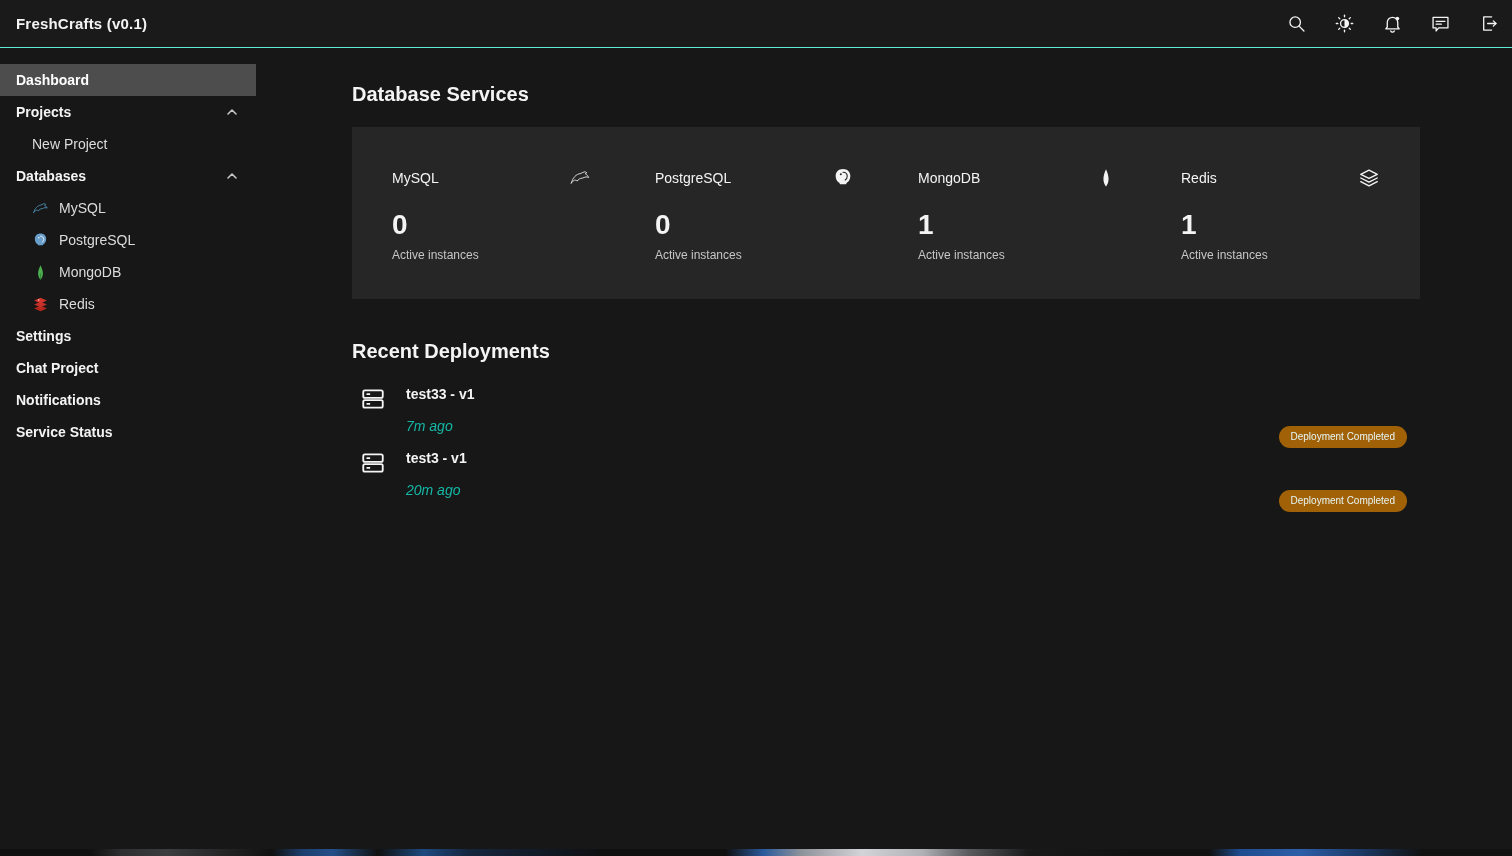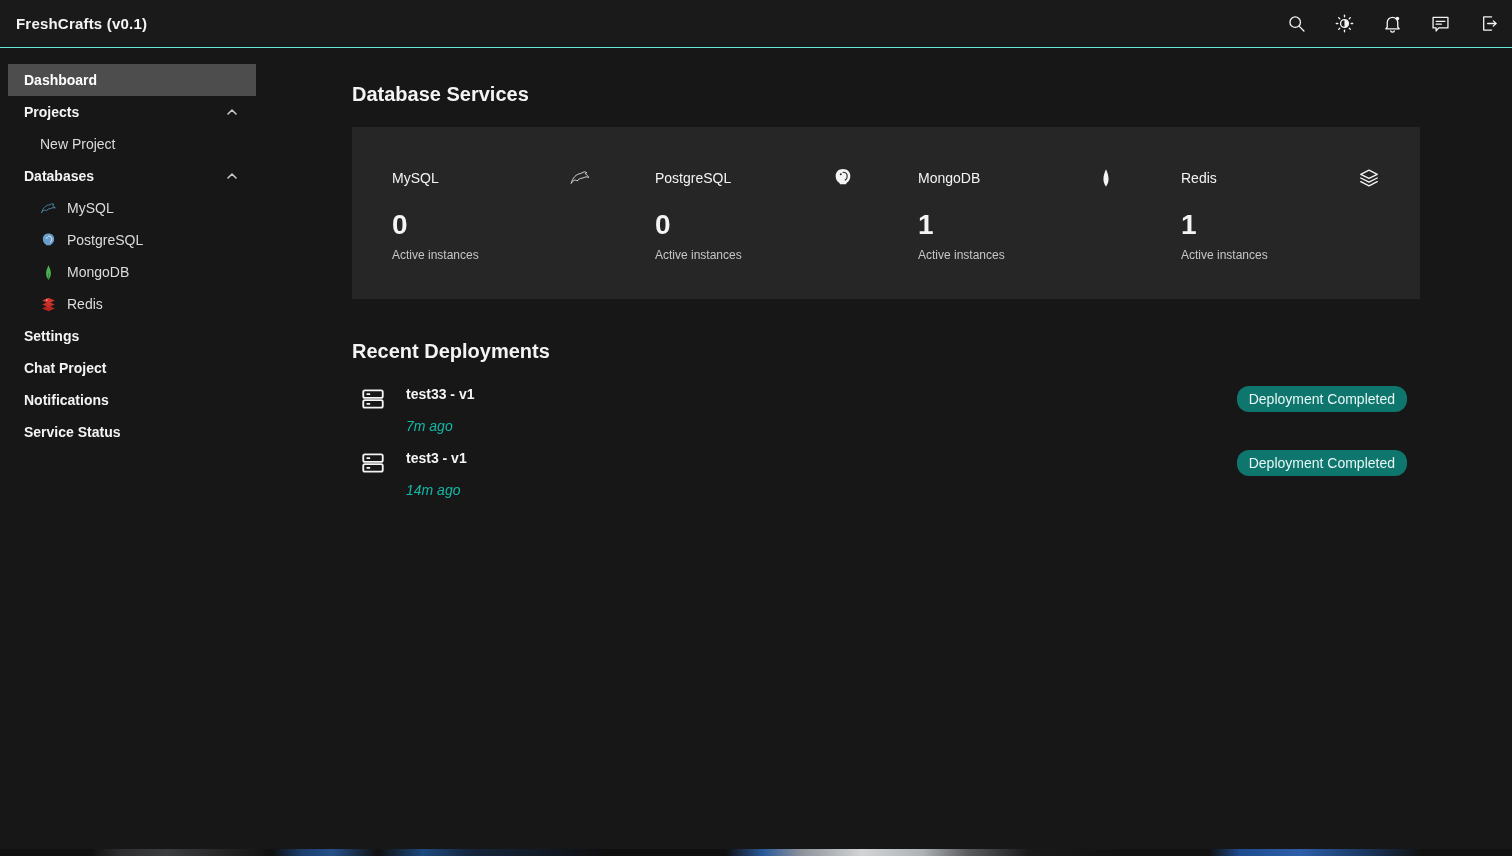--- a/index.html
+++ b/index.html
@@ -31,21 +31,20 @@
 
   
   .layout { display:flex; height:801px; }
 
   
   .sidebar { width:256px; flex:0 0 256px; padding-top:16px; }
   .side-item {
     height:32px; display:flex; align-items:center;
     padding:16px 16px; font-size:14px; color:#e2e2e2; cursor:pointer;
     white-space:nowrap;
-    margin-left:8px;
   }
   .side-item.section { font-weight:600; color:#f4f4f4; justify-content:space-between; }
   .side-item.plain   { font-weight:600; color:#f4f4f4; }
   .side-item.active  { background:#4d4d4d; font-weight:600; color:#ffffff; }
   .side-item.sub { padding-left:32px; color:#dcdcdc; }
   .side-item.db  { padding-left:32px; color:#dcdcdc; gap:10px; }
   .chev { width:16px; height:16px; stroke:#c6c6c6; fill:none; stroke-width:1.6; stroke-linecap:round; stroke-linejoin:round; }
   .db-ic { width:17px; height:17px; flex:0 0 17px; }
 
   
@@ -73,27 +72,28 @@
     display:flex; align-items:flex-start; gap:20px;
     height:48px; margin-bottom:16px;
     padding:0 13px 0 8px;
     cursor:pointer;
   }
   .server-ic { width:26px; height:26px; stroke:#f4f4f4; fill:none; stroke-width:1.7; stroke-linecap:round; stroke-linejoin:round; }
   .deploy-title { font-size:14px; font-weight:700; color:#f4f4f4; }
   .deploy-time { font-size:14px; color:#14b8a6; margin-top:16px;font-style:italic; }
   .badge {
     margin-left:auto;
-    background:#0f766e;
+    background:#a16207;
     color:#e7f6f6;
-    font-size:14px;
+    font-size:10px;
     line-height:1;
     padding:6px 12px;
     border-radius:12px;
     white-space:nowrap;
+    margin-top:40px;
   }
 
   
   .bottom-strip {
     position:absolute; left:0; bottom:0; width:1512px; height:7px;
     background:linear-gradient(90deg,
       #101010 0%, #101010 6%,
       #2e2e30 8%, #3c3d3f 11%, #242425 15%,
       #101010 18%,
       #1c3f6e 20%, #245089 22%, #101010 25%,
@@ -297,21 +297,21 @@
 
       <div class="deploy-row">
         <svg class="server-ic" viewBox="0 0 24 24">
           <rect x="3" y="4" width="18" height="7" rx="1.5"></rect>
           <rect x="3" y="13" width="18" height="7" rx="1.5"></rect>
           <rect x="6" y="6.6" width="3.4" height="1.8" rx="0.4" fill="#f4f4f4" stroke="none"></rect>
           <rect x="6" y="15.6" width="3.4" height="1.8" rx="0.4" fill="#f4f4f4" stroke="none"></rect>
         </svg>
         <div>
           <div class="deploy-title">test3 - v1</div>
-          <div class="deploy-time">14m ago</div>
+          <div class="deploy-time">20m ago</div>
         </div>
         <span class="badge">Deployment Completed</span>
       </div>
 
     </div>
   </main>
 </div>
 
 <div class="bottom-strip"></div>
 

